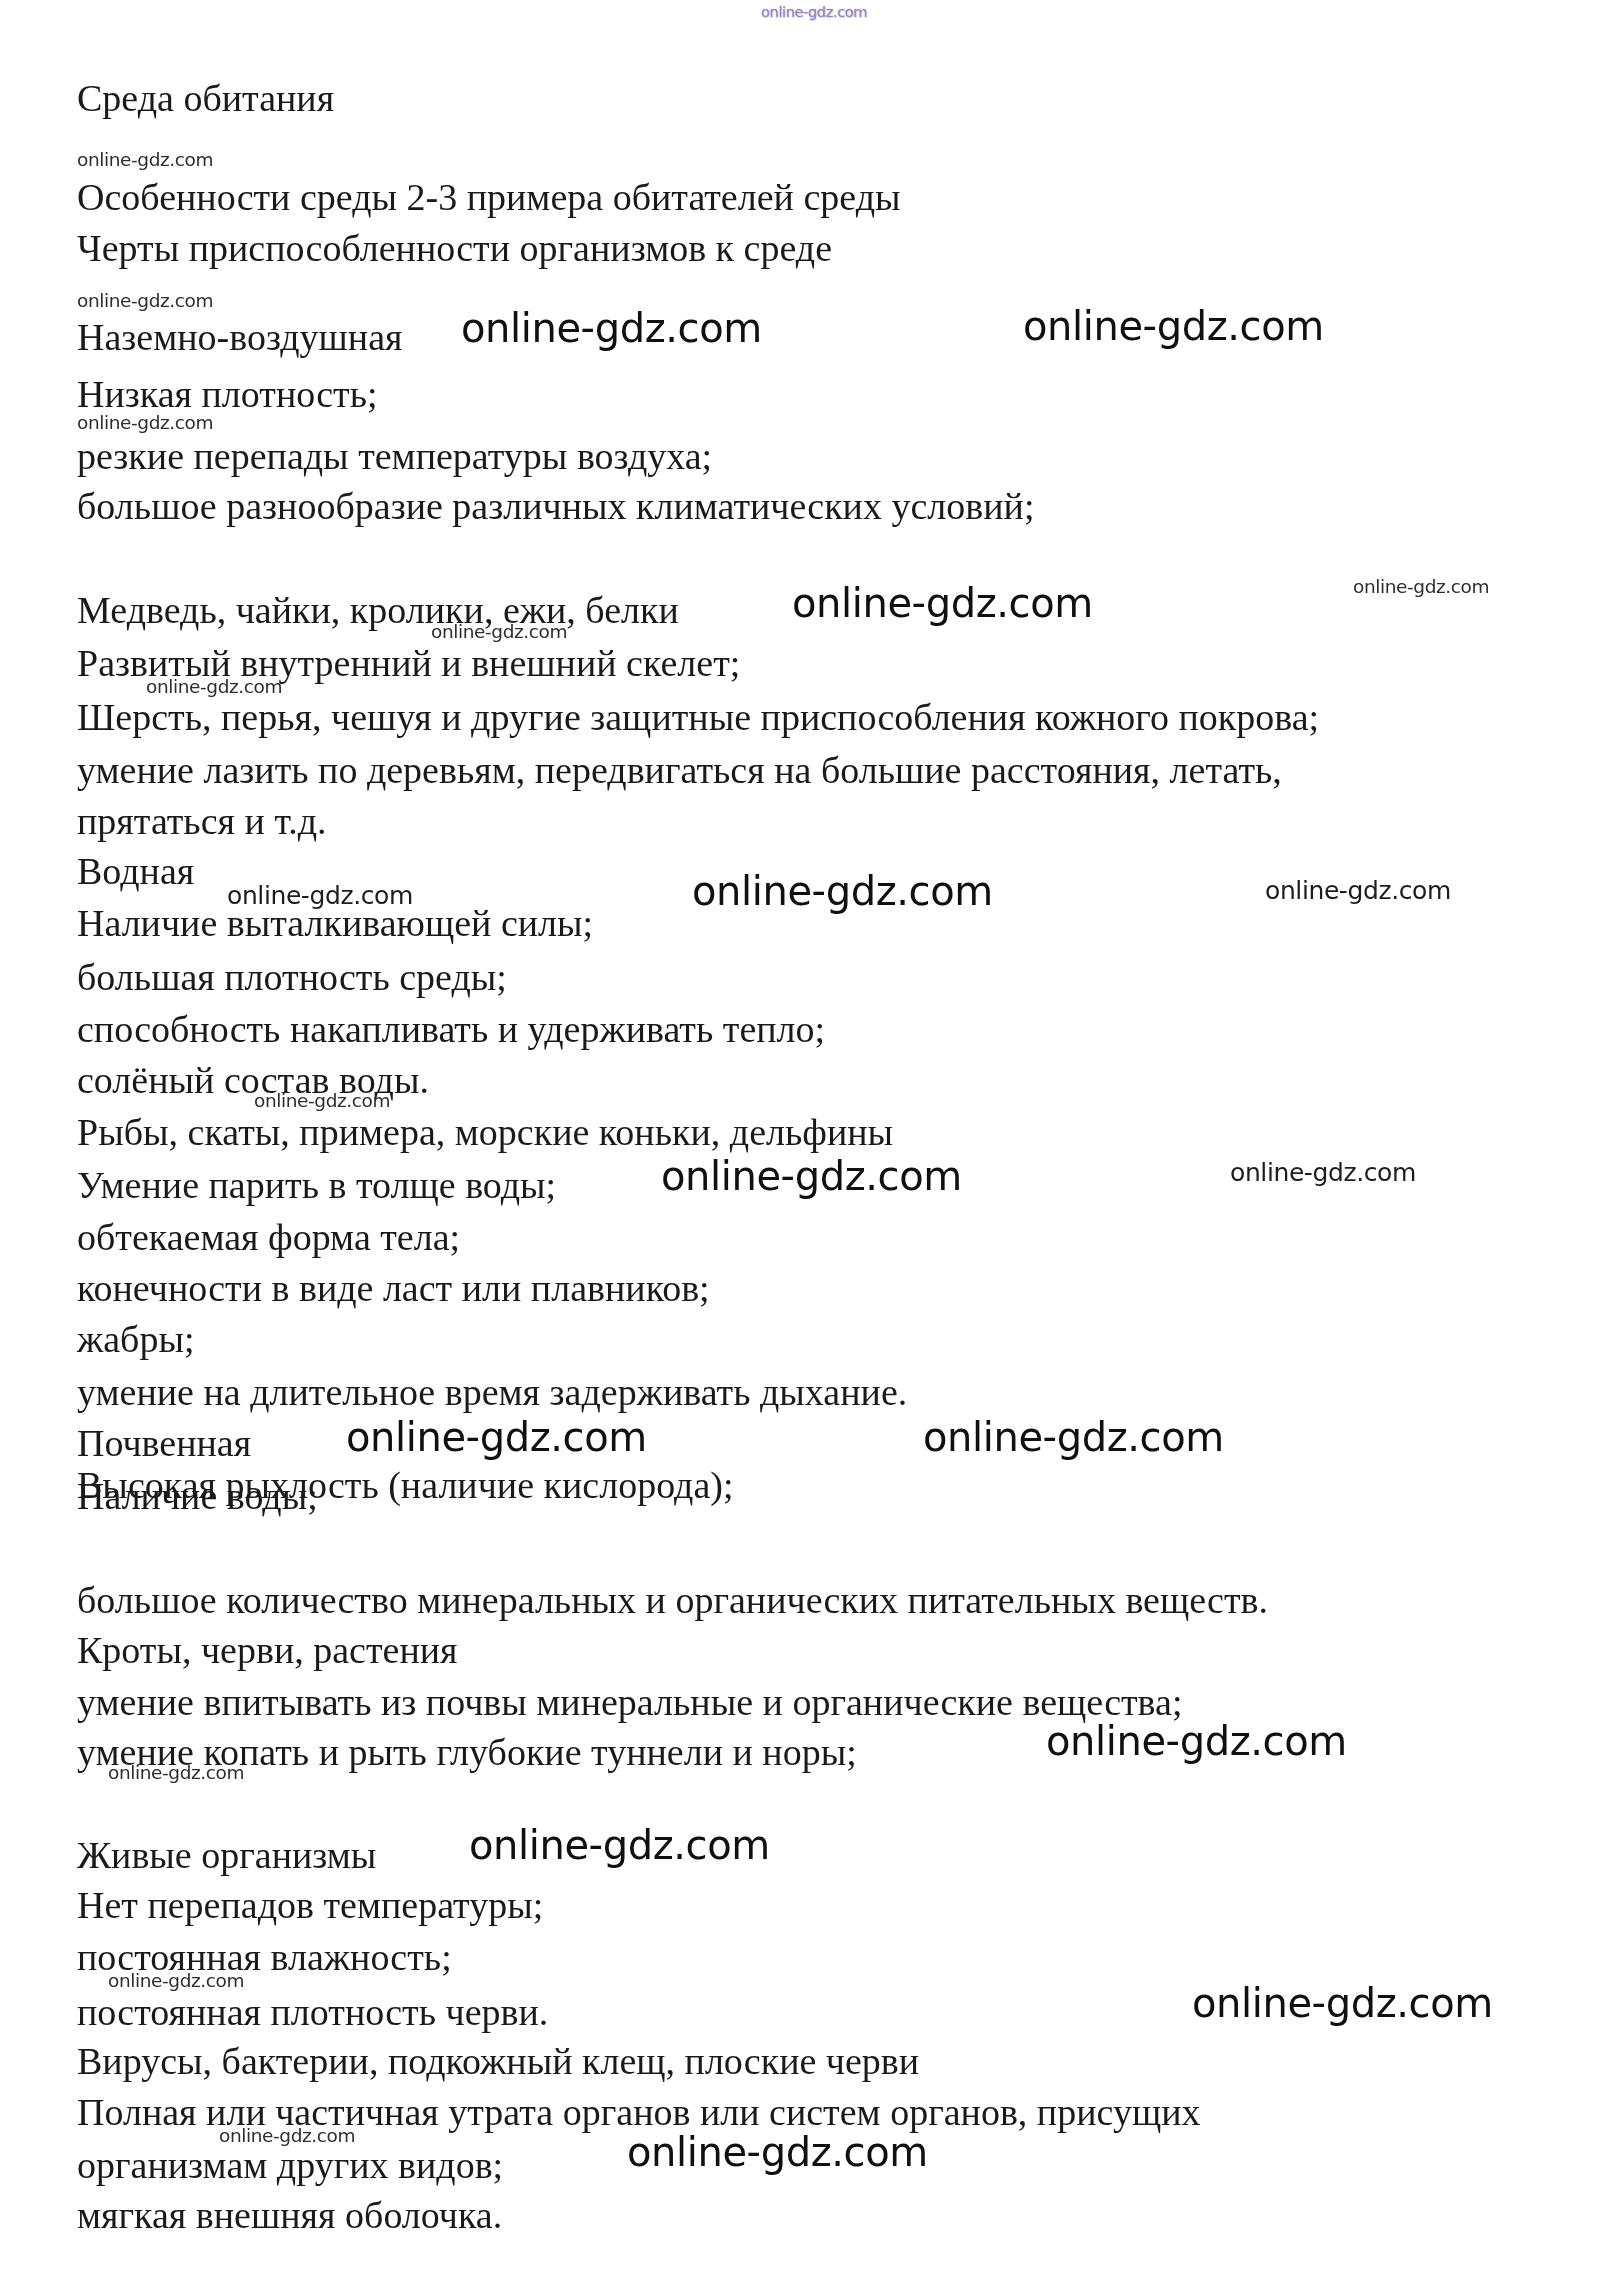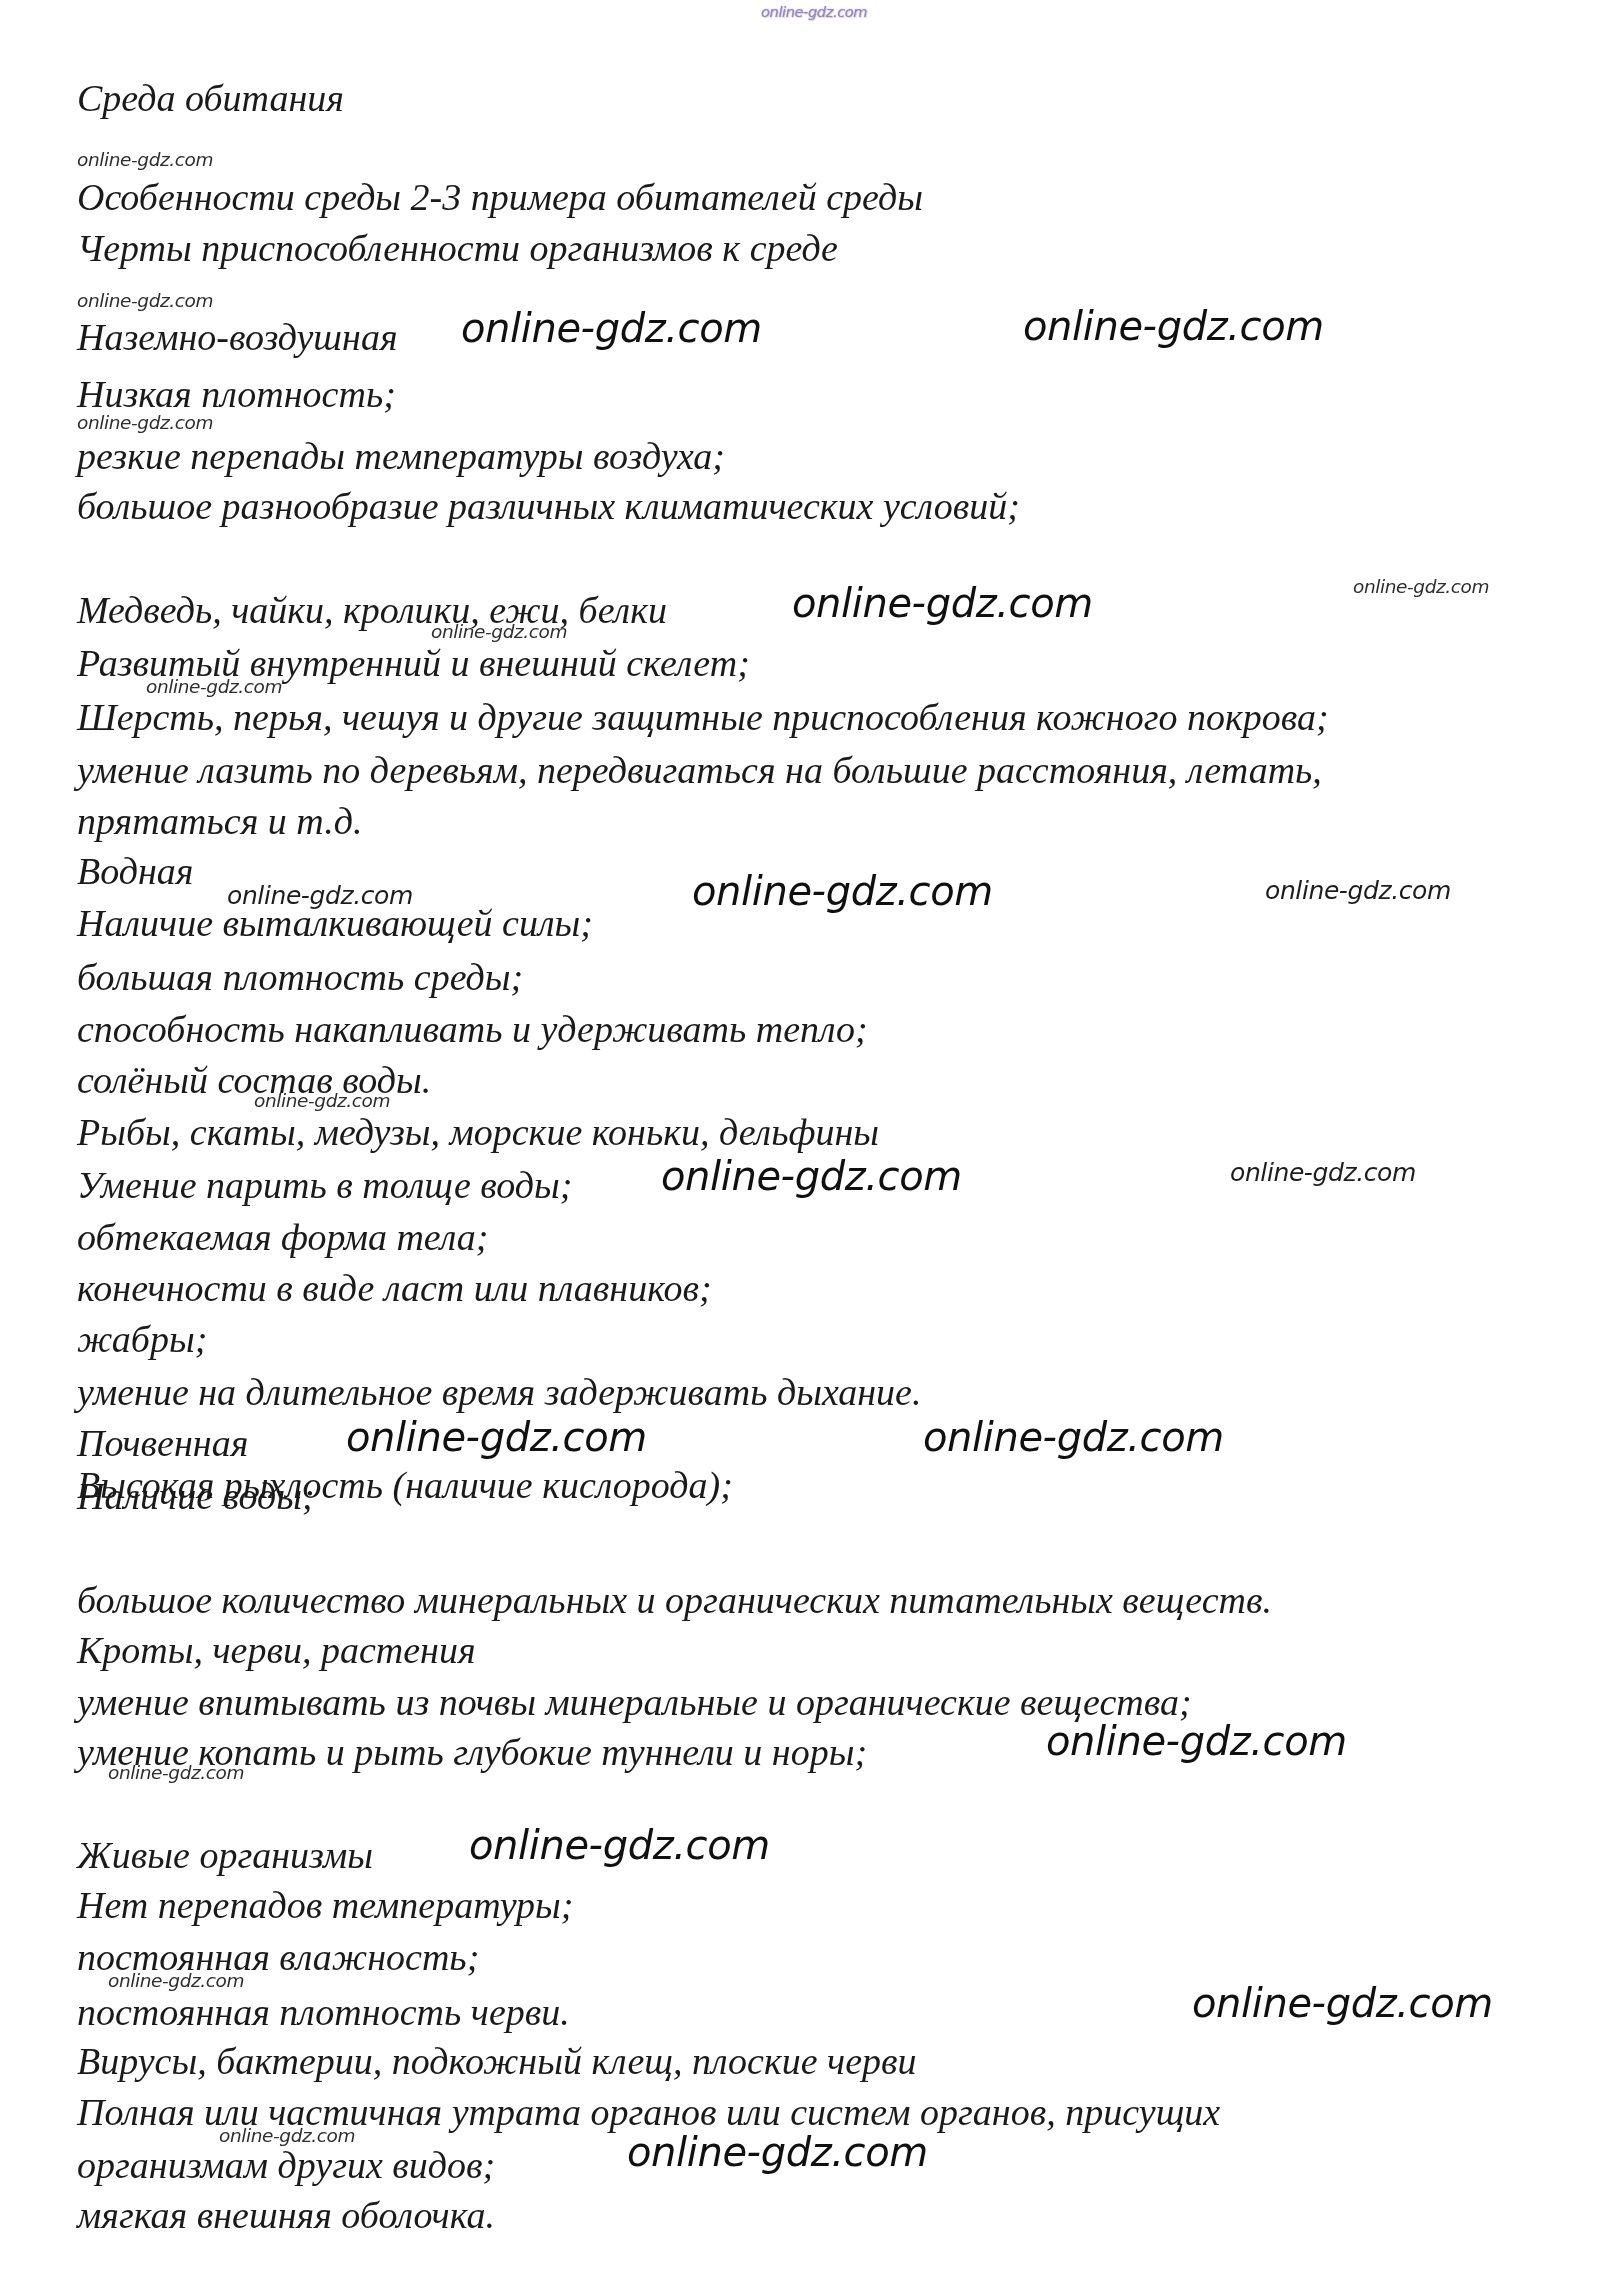--- a/index.html
+++ b/index.html
@@ -7,21 +7,20 @@
     padding: 0;
     background: #ffffff;
   }
   .page {
     position: relative;
     width: 1598px;
     height: 2295px;
     background: #ffffff;
     overflow: hidden;
     font-family: "Liberation Serif", serif;
-    font-style: italic;
   }
   
   .t {
     position: absolute;
     font-family: "Liberation Serif", serif;
     font-size: 38px;
     line-height: 1;
     color: #1a1a1a;
     white-space: nowrap;
   }
@@ -89,21 +88,21 @@
   <span class="w w-lg" style="left:692px;top:871px">online-gdz.com</span>
   <span class="w w-md" style="left:1265px;top:878px">online-gdz.com</span>
 
   <span class="t" style="left:77px;top:904px">Наличие выталкивающей силы;</span>
   <span class="t" style="left:77px;top:958px">большая плотность среды;</span>
   <span class="t" style="left:77px;top:1010px">способность накапливать и удерживать тепло;</span>
   <span class="t" style="left:77px;top:1061px">солёный состав воды.</span>
 
   <span class="w w-sm" style="left:254px;top:1092px">online-gdz.com</span>
 
-  <span class="t" style="left:77px;top:1113px">Рыбы, скаты, медузы, морские коньки, дельфины</span>
+  <span class="t" style="left:77px;top:1113px">Рыбы, скаты, примера, морские коньки, дельфины</span>
 
   <span class="t" style="left:77px;top:1166px">Умение парить в толще воды;</span>
   <span class="w w-lg" style="left:661px;top:1156px">online-gdz.com</span>
   <span class="w w-md" style="left:1230px;top:1160px">online-gdz.com</span>
 
   <span class="t" style="left:77px;top:1218px">обтекаемая форма тела;</span>
   <span class="t" style="left:77px;top:1269px">конечности в виде ласт или плавников;</span>
   <span class="t" style="left:77px;top:1320px">жабры;</span>
   <span class="t" style="left:77px;top:1373px">умение на длительное время задерживать дыхание.</span>
 

